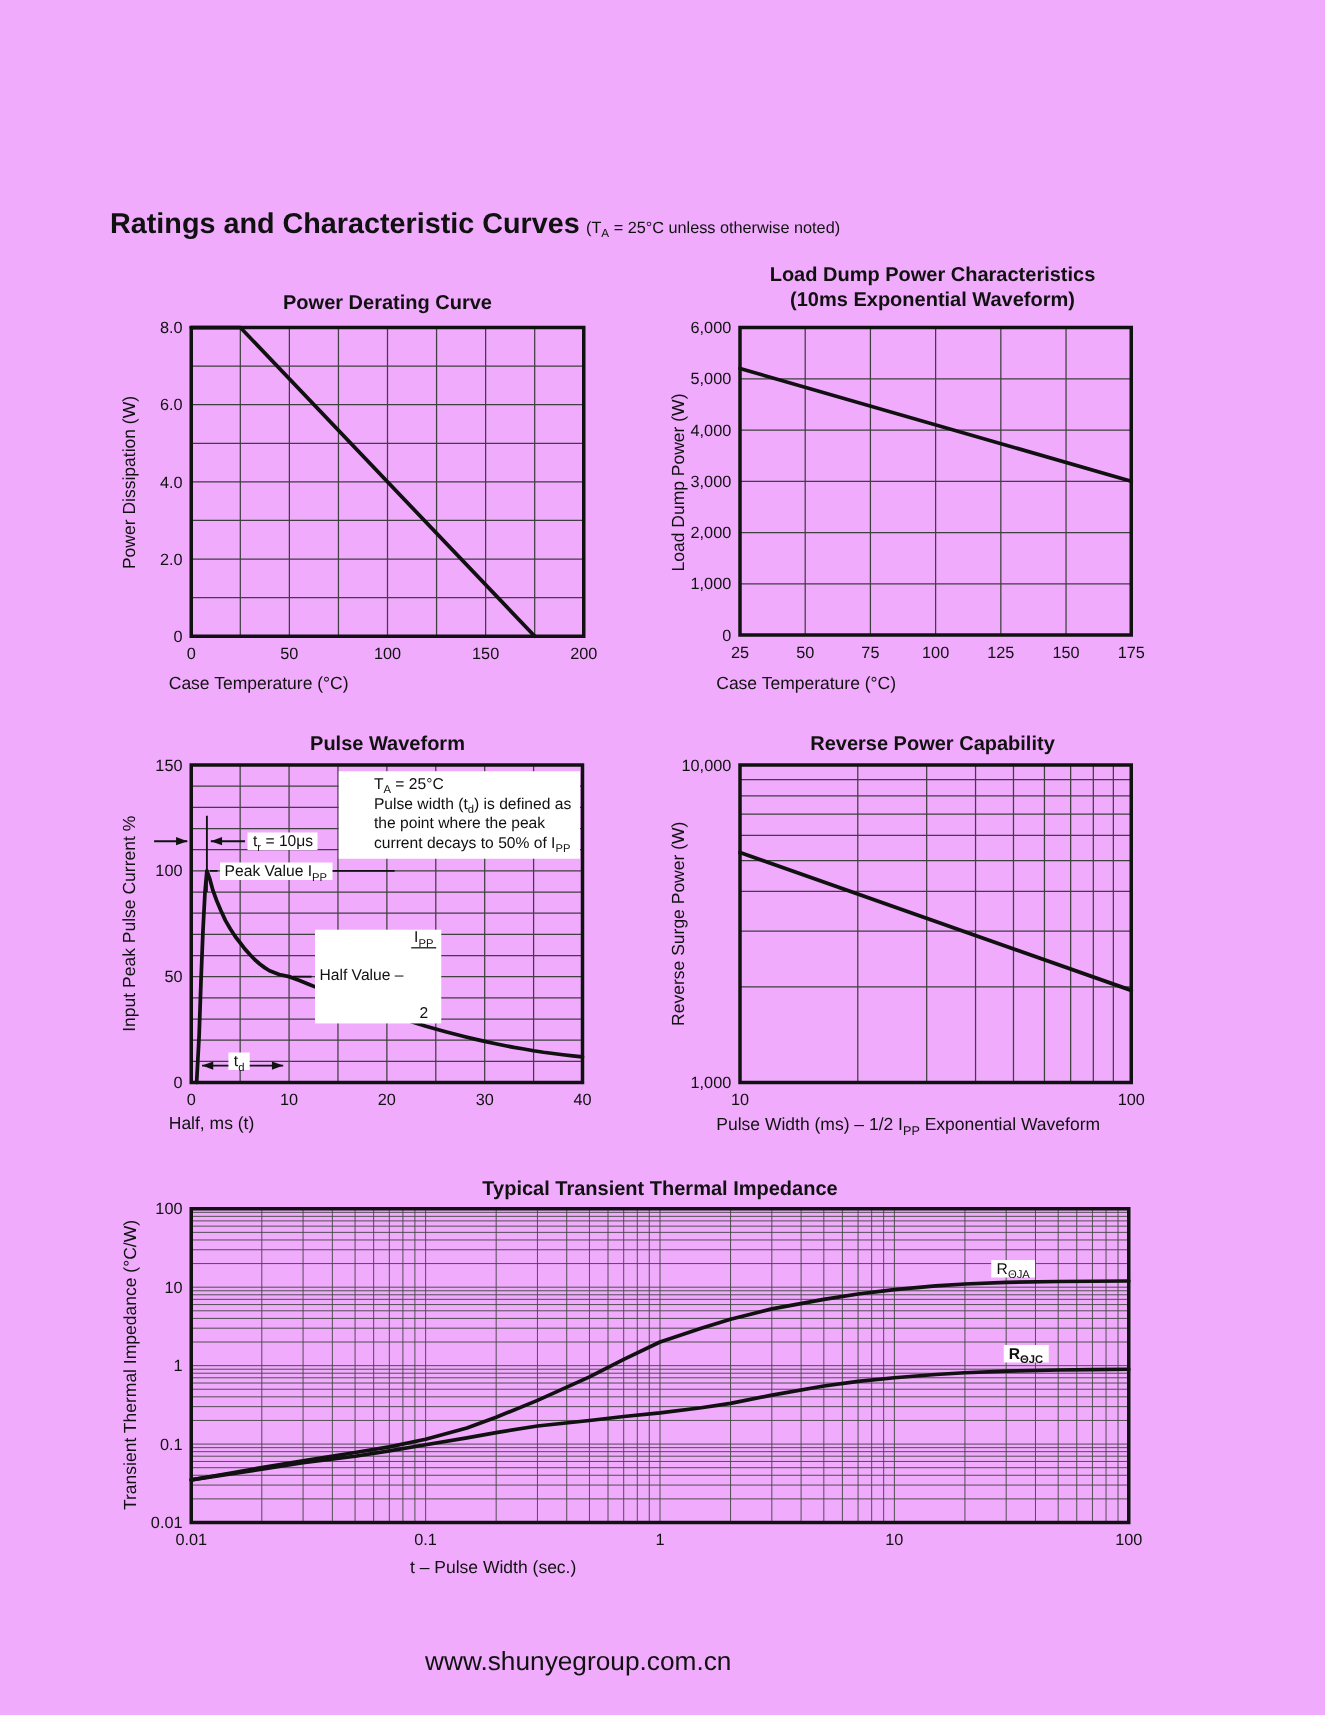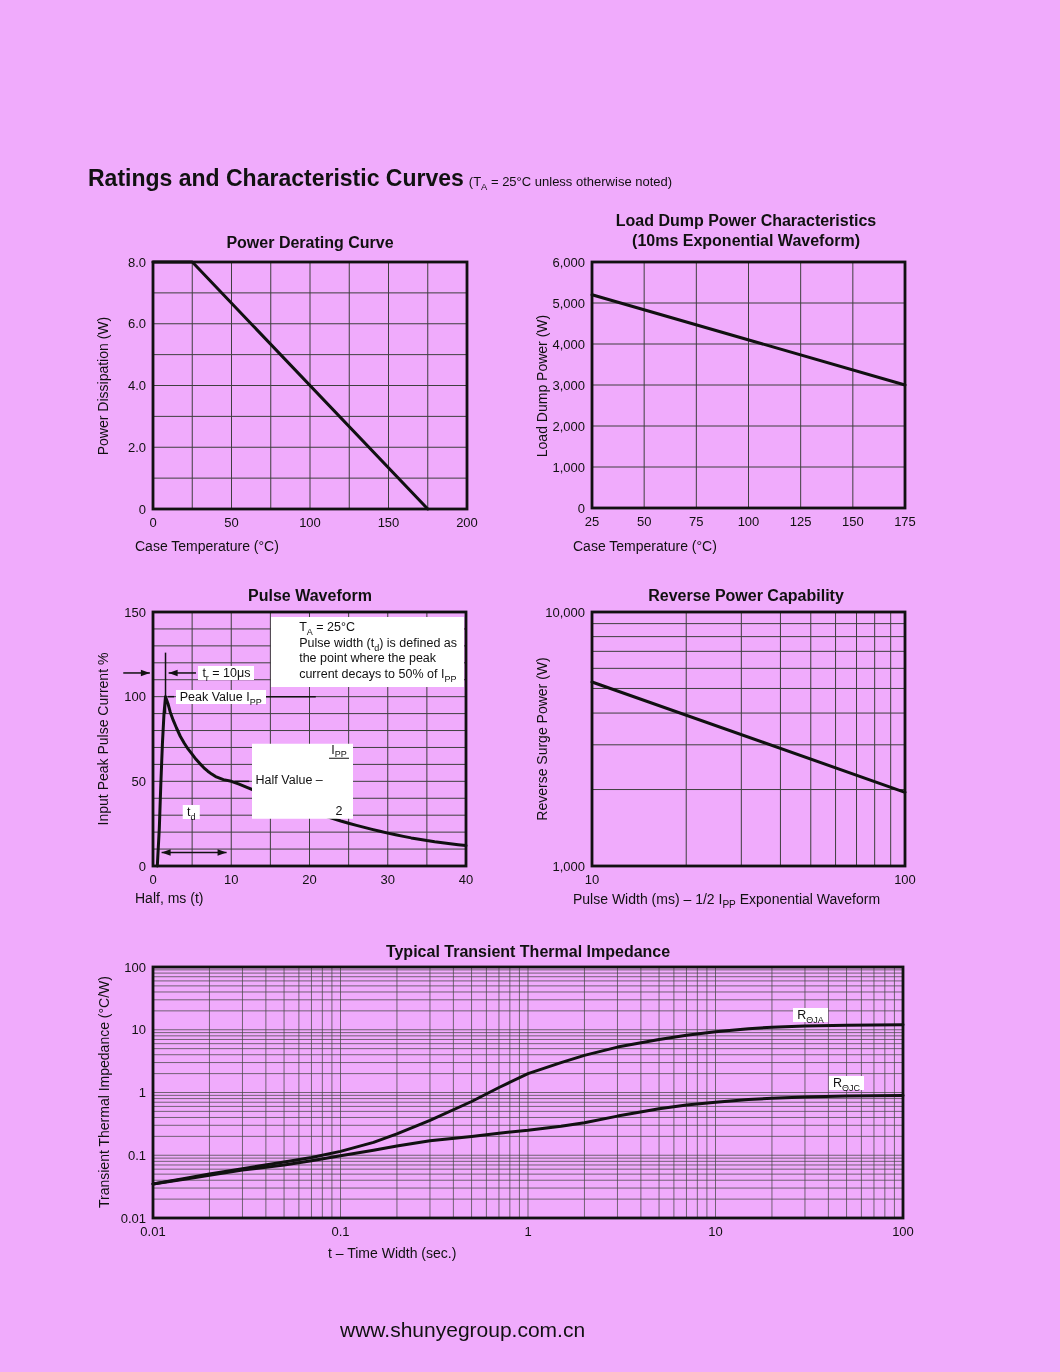--- a/index.html
+++ b/index.html
@@ -300,28 +300,28 @@
         <text x="242.5" y="283" class="tick tx">0.1</text>
         <text x="430" y="283" class="tick tx">1</text>
         <text x="617.5" y="283" class="tick tx">10</text>
         <text x="805" y="283" class="tick tx">100</text>
         <text x="48" y="18.5" class="tick ty">100</text>
         <text x="48" y="81.25" class="tick ty">10</text>
         <text x="48" y="144" class="tick ty">1</text>
         <text x="48" y="206.75" class="tick ty">0.1</text>
         <text x="48" y="269.5" class="tick ty">0.01</text>
       </svg>
-    <div class="xl" id="xl-c5">t – Time Width (sec.)</div>
+    <div class="xl" id="xl-c5">t – Pulse Width (sec.)</div>
   </figure>
 
   <div class="footer">www.shunyegroup.com.cn</div>
 
 <div class="anno bg" style="left: 198.385px; top: 672.96px;">t<sub>r</sub> = 10μs</div>
     <div class="anno bg" style="left: 175.692px; top: 696.667px;">Peak Value I<sub>PP</sub></div>
     <div class="anno bg" style="left: 251.595px; top: 781.333px;">Half Value – <span class="frac">
         <span class="fn">I<sub>PP</sub></span>
         <span class="fd">2</span>
       </span></div>
-    <div class="anno bg center" style="left: 191.343px; top: 812px;">t<sub>d</sub></div>
+    <div class="anno bg center" style="left: 191.343px; top: 849px;">t<sub>d</sub></div>
     <div class="anno-box" style="left: 271.158px; top: 617.08px; padding-left: 28px;">T<sub>A</sub> = 25°C<br>Pulse width (t<sub>d</sub>) is defined as<br>the point where the peak<br>current decays to 50% of I<sub>PP</sub></div>
     <div class="anno bg" style="left: 793.308px; top: 1015.29px;">R<sub>ΘJA</sub></div>
-    <div class="anno bg" style="left: 829px; top: 1082.94px;">R<sub>ΘJC</sub></div>
+    <div class="anno bg" style="left: 803px; top: 1082.94px; font-weight: bold;">R<sub>ΘJC</sub></div>
   </div>
 
 </body></html>

